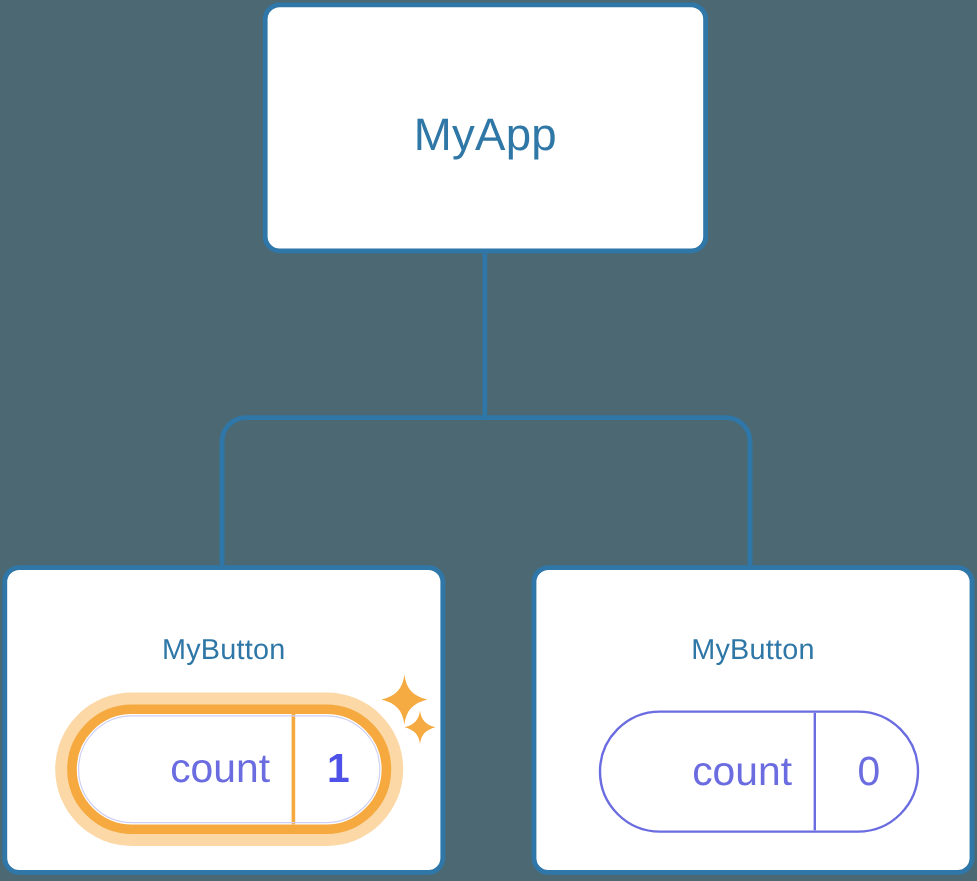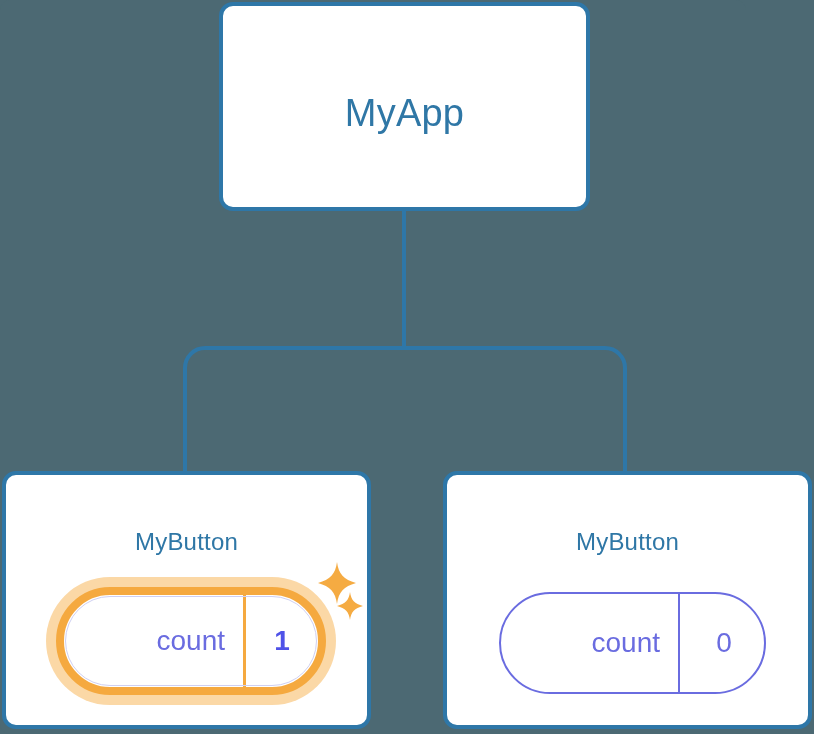--- a/index.html
+++ b/index.html
@@ -94,21 +94,21 @@
     border: 2px solid #6a6ce0;
     border-radius: 999px;
     background: transparent;
   }
   .pill-key, .pill-val {
     display: flex;
     align-items: center;
     justify-content: center;
     box-sizing: border-box;
     color: #6a6ce0;
-    font-size: 28px;
+    font-size: 34px;
     line-height: 1;
     white-space: nowrap;
   }
   .pill-key {
     flex: 0 0 auto;
     padding-left: 18px;
     padding-right: 16px;
   }
   .pill-val {
     flex: 0 0 auto;

